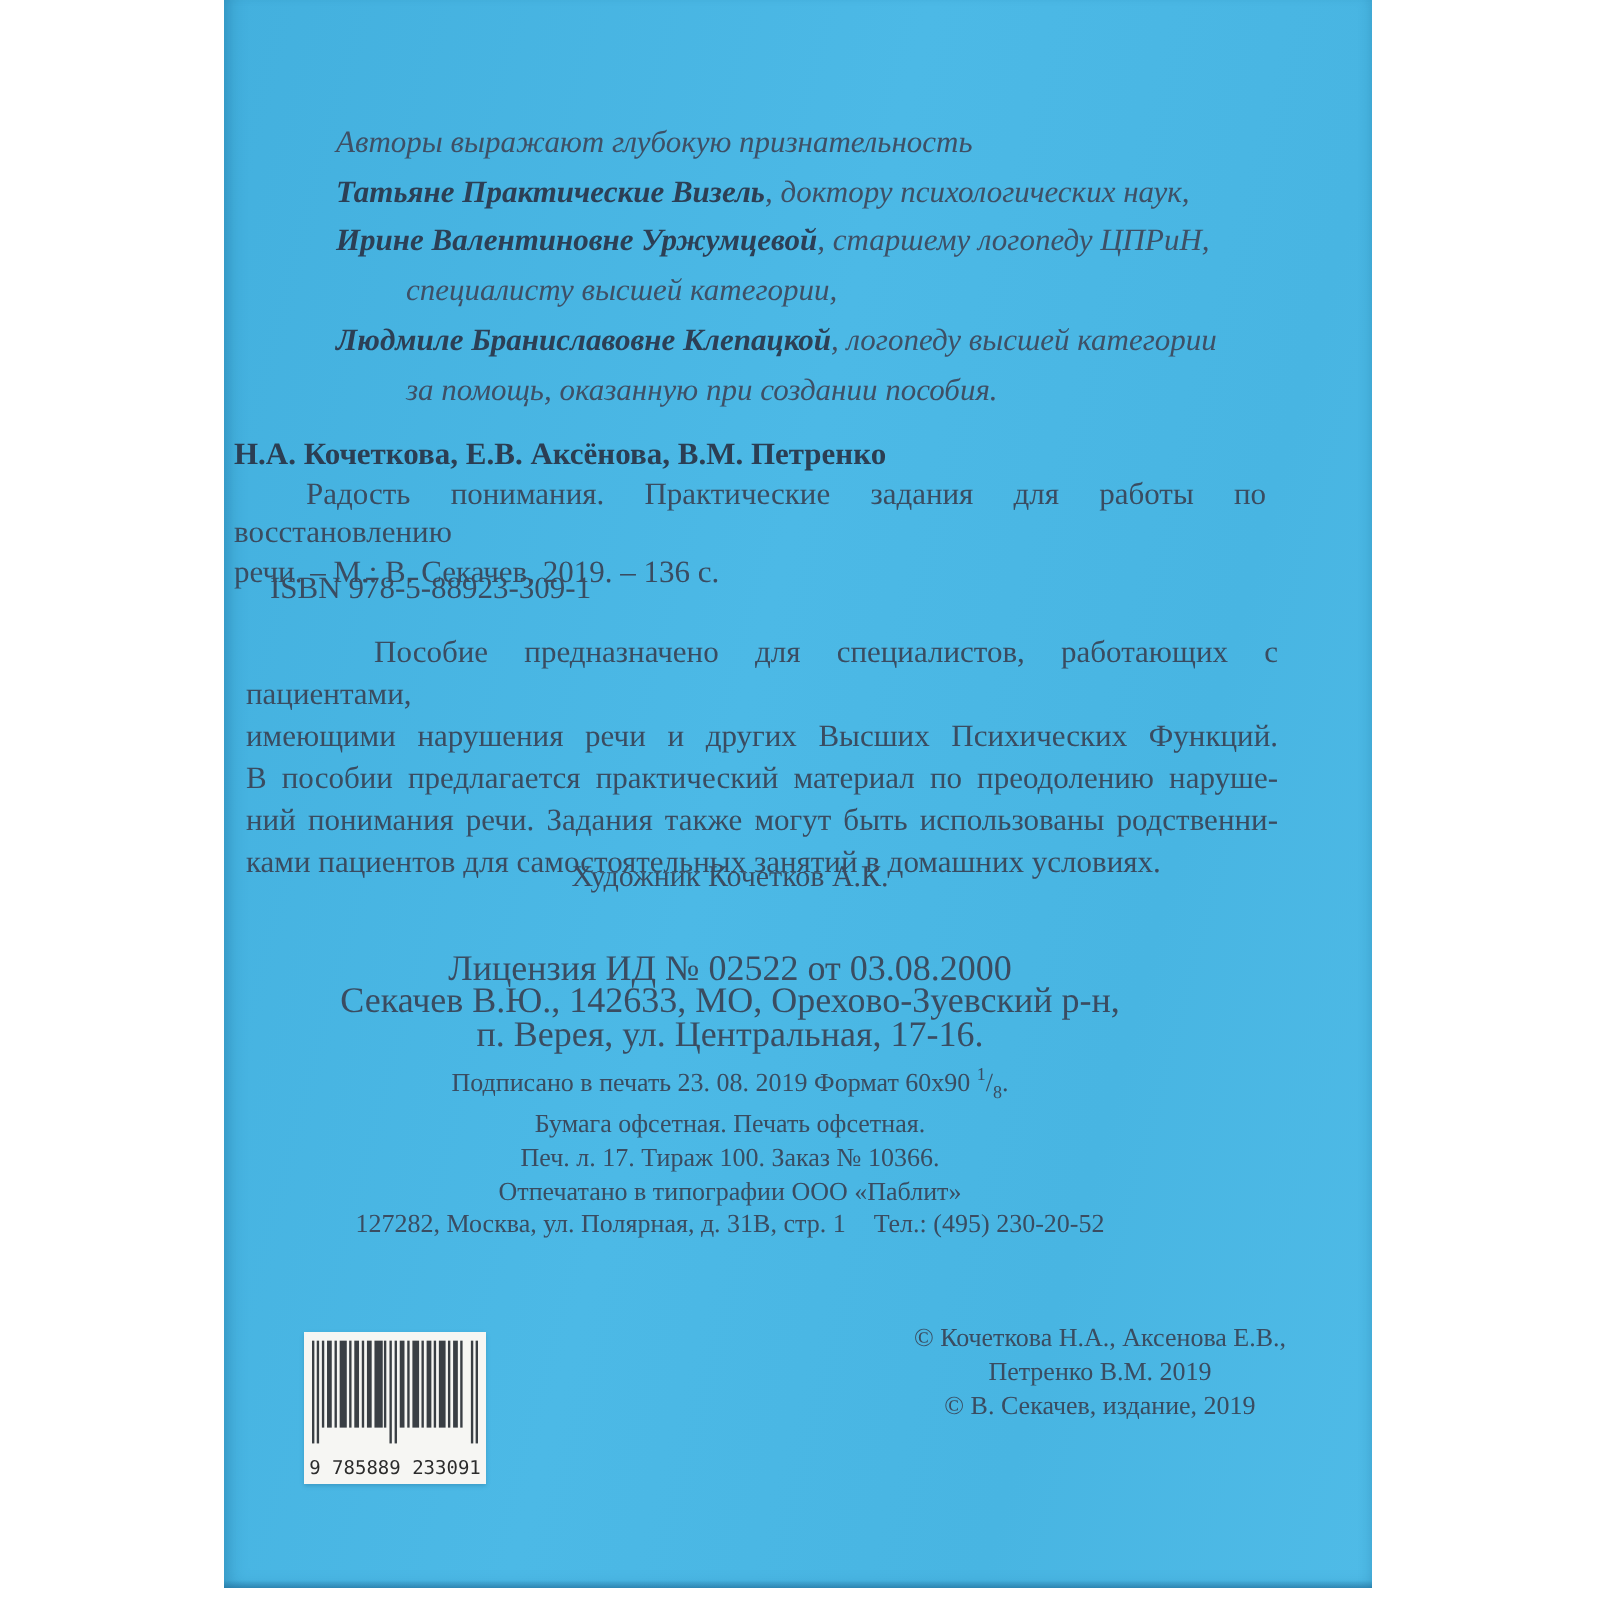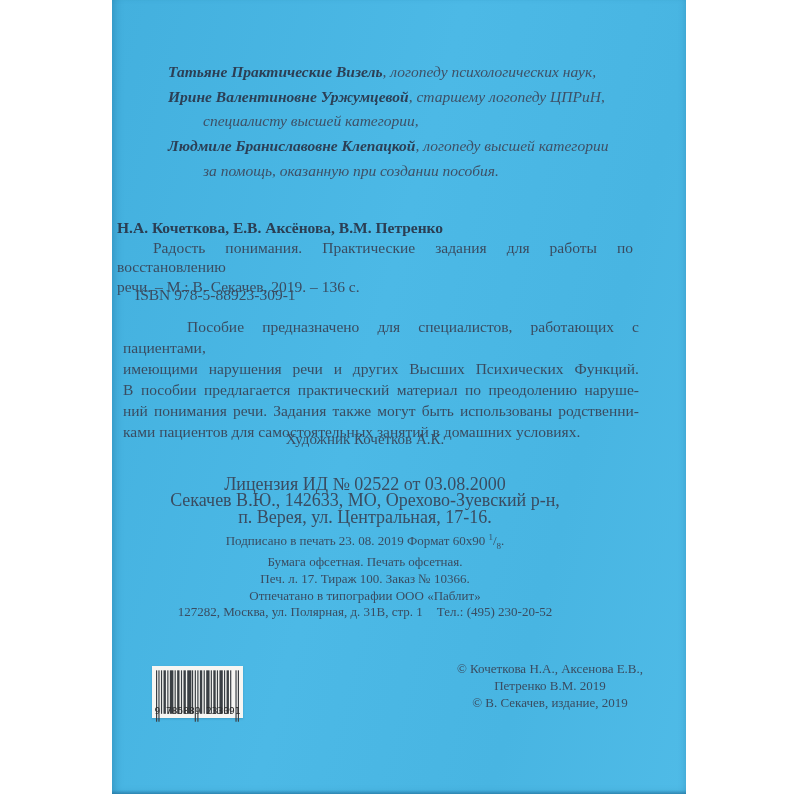--- a/index.html
+++ b/index.html
@@ -28,36 +28,37 @@
   .annot .first{text-indent:64px;}
   
   .artist{left:0;top:431px;width:506px;text-align:center;font-size:15px;}
   .license{left:0;top:476px;width:506px;text-align:center;font-size:18px;line-height:16.3px;}
   .printinfo{left:0;top:529px;width:506px;text-align:center;font-size:13px;line-height:16.5px;}
   .printinfo sup{font-size:9px;}
   .printinfo sub{font-size:9px;}
   .printer{left:0;top:588px;width:506px;text-align:center;font-size:13px;line-height:16.3px;}
   .printer .phone{margin-left:14px;}
   
-  .barcode{left:40px;top:666px;width:91px;height:52px;background:#f6f6f3;
+  .barcode{left:40px;top:666px;width:91px;height:76px;background:#f6f6f3;
     box-shadow:0 1px 2px rgba(20,80,115,.25);}
   .barcode svg{position:absolute;left:4px;top:4px;}
   .barcode .digits{position:absolute;left:0;right:0;bottom:2px;text-align:center;
     font-family:"DejaVu Sans Mono",monospace;font-size:9.5px;color:#2c2c2c;letter-spacing:0;}
   
   .copyright{left:295px;top:660px;width:286px;text-align:center;font-size:13px;line-height:17.2px;color:#3a4c61;}
 </style>
 </head>
 <body>
 
 <div class="photo">
   <div class="cover">
 
     <div class="blk ack">
-      <div><span class="b">Татьяне Практические Визель</span><span>, логопеду психологических наук,</span></div>
+      <div><span class="b"></span><span>Авторы выражают глубокую признательность</span></div>
+      <div><span class="b">Татьяне Практические Визель</span><span>, доктору психологических наук,</span></div>
       <div><span class="b">Ирине Валентиновне Уржумцевой</span><span>, старшему логопеду ЦПРиН,</span></div>
       <div class="indent"><span class="b"></span><span>специалисту высшей категории,</span></div>
       <div><span class="b">Людмиле Браниславовне Клепацкой</span><span>, логопеду высшей категории</span></div>
       <div class="indent"><span class="b"></span><span>за помощь, оказанную при создании пособия.</span></div>
     </div>
 
     <div class="blk biblio">
       <div class="authors">Н.А. Кочеткова, Е.В. Аксёнова, В.М. Петренко</div>
       <div class="just t-ind">Радость понимания. Практические задания для работы по восстановлению</div>
       <div>речи. – М.: В. Секачев, 2019. – 136 с.</div>

